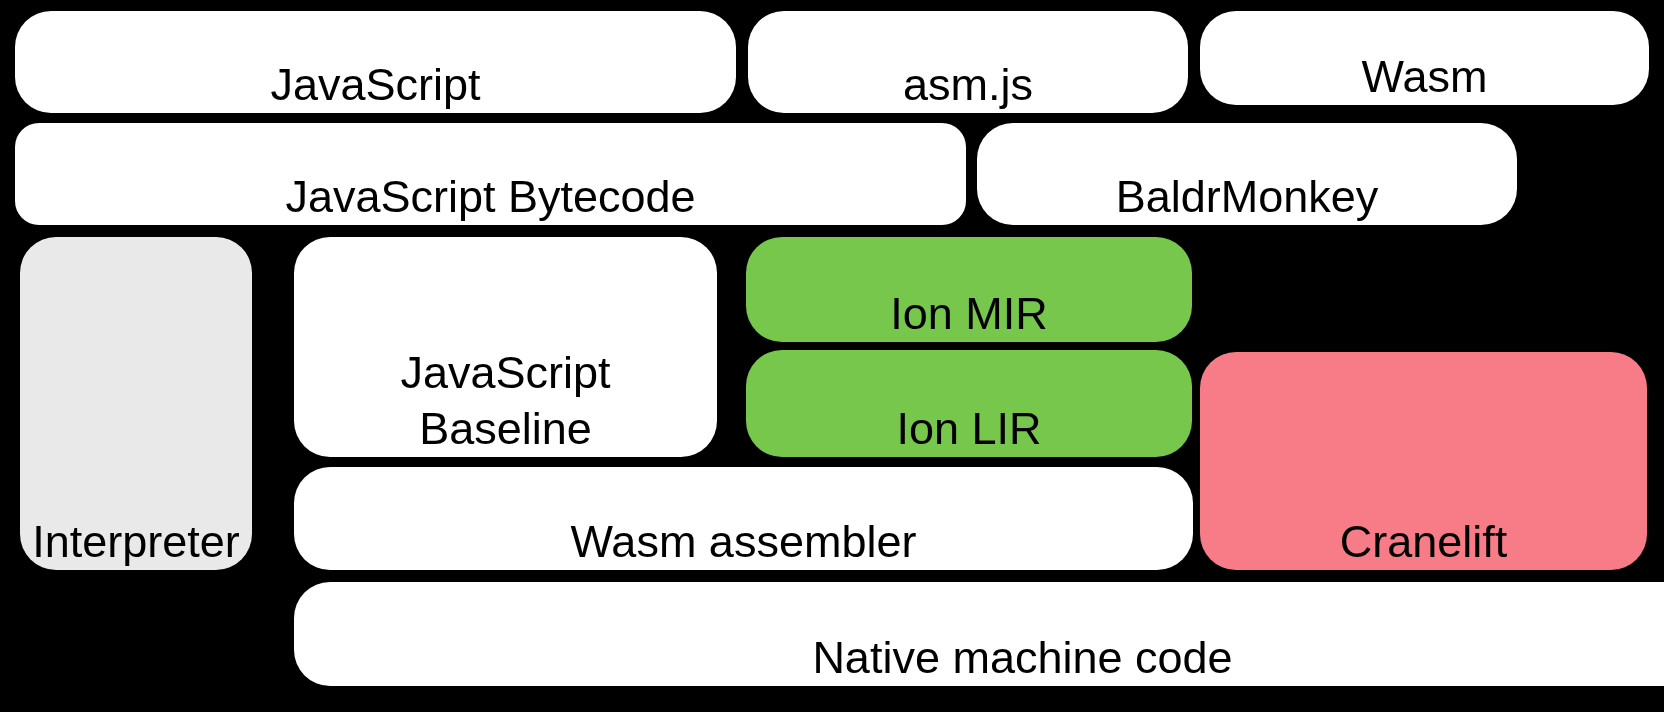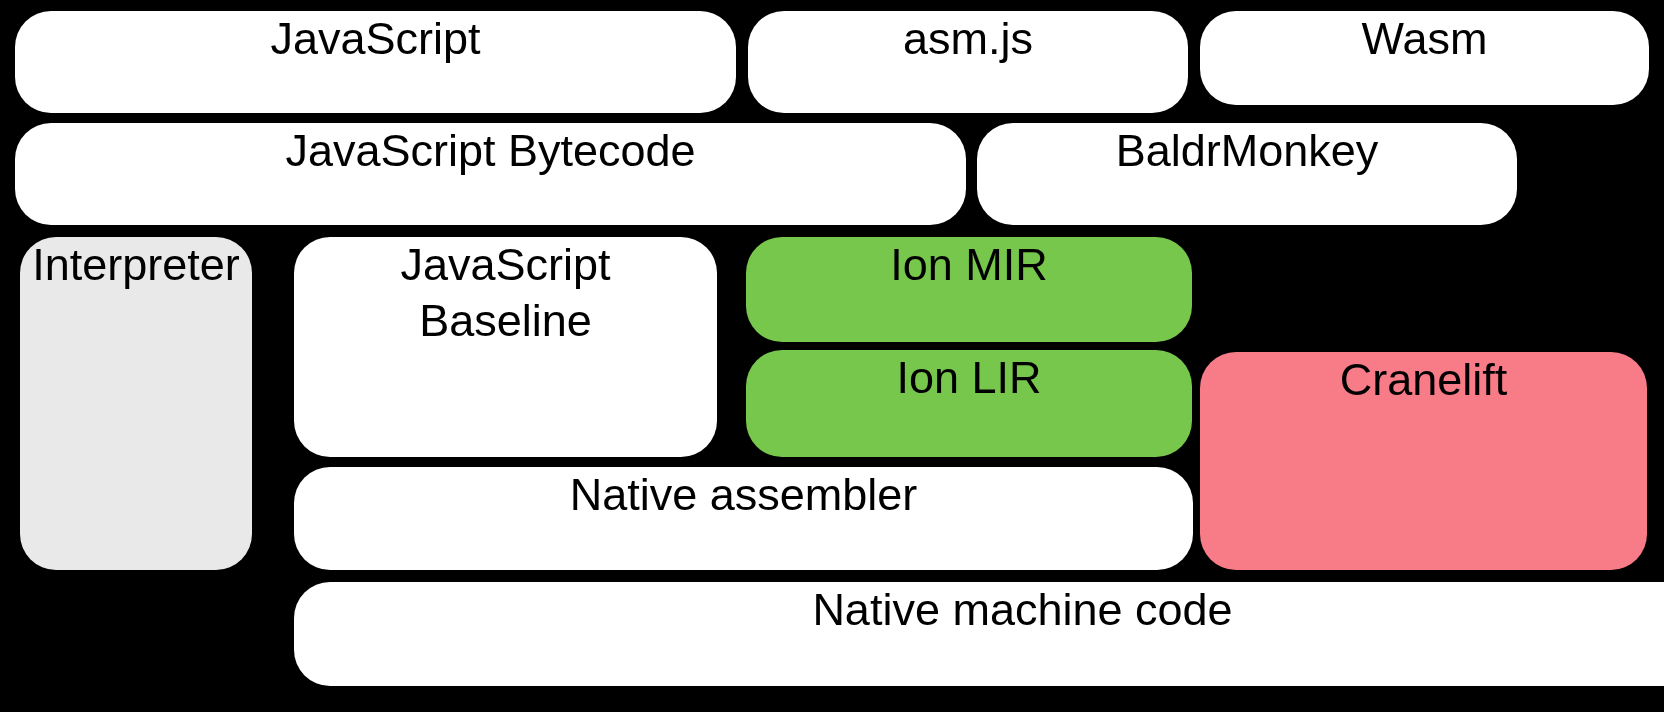--- a/index.html
+++ b/index.html
@@ -12,38 +12,38 @@
     width: 1664px;
     height: 712px;
     background: #000000;
     overflow: hidden;
     font-family: "Liberation Sans", "DejaVu Sans", sans-serif;
   }
   .box {
     position: absolute;
     border-radius: 36px;
     display: flex;
-    align-items: flex-start;
+    align-items: flex-end;
     justify-content: center;
     text-align: center;
     color: #000000;
     font-size: 45px;
     line-height: 1.25;
     box-sizing: border-box;
   }
   .c-white { background: #ffffff; }
   .c-gray  { background: #e9e9e9; }
   .c-green { background: #76c74c; }
   .c-pink  { background: #f87c88; }
 
   
   .pos-javascript          { left: 15px;   top: 11px;  width: 721px;  height: 102px; }
   .pos-asmjs               { left: 748px;  top: 11px;  width: 440px;  height: 102px; }
   .pos-wasm                { left: 1200px; top: 11px;  width: 449px;  height: 94px; }
-  .pos-javascript-bytecode { left: 15px;   top: 123px; width: 951px;  height: 102px; }
+  .pos-javascript-bytecode { left: 15px;   top: 123px; width: 951px;  height: 102px; border-radius: 24px; }
   .pos-baldrmonkey         { left: 977px;  top: 123px; width: 540px;  height: 102px; }
   .pos-interpreter         { left: 20px;   top: 237px; width: 232px;  height: 333px; }
   .pos-javascript-baseline { left: 294px;  top: 237px; width: 423px;  height: 220px; }
   .pos-ion-mir             { left: 746px;  top: 237px; width: 446px;  height: 105px; }
   .pos-ion-lir             { left: 746px;  top: 350px; width: 446px;  height: 107px; }
   .pos-cranelift           { left: 1200px; top: 352px; width: 447px;  height: 218px; }
   .pos-macro-assembler     { left: 294px;  top: 467px; width: 899px;  height: 103px; }
   .pos-native-machine-code { left: 294px;  top: 582px; width: 1457px; height: 104px; }
 
   
@@ -88,20 +88,20 @@
 
   <div class="box c-green pos-ion-lir">
     <span class="box-label">Ion LIR</span>
   </div>
 
   <div class="box c-pink pos-cranelift">
     <span class="box-label">Cranelift</span>
   </div>
 
   <div class="box c-white pos-macro-assembler">
-    <span class="box-label">Native assembler</span>
+    <span class="box-label">Wasm assembler</span>
   </div>
 
   <div class="box c-white pos-native-machine-code">
     <span class="box-label">Native machine code</span>
   </div>
 
 </div>
 
 </body></html>

